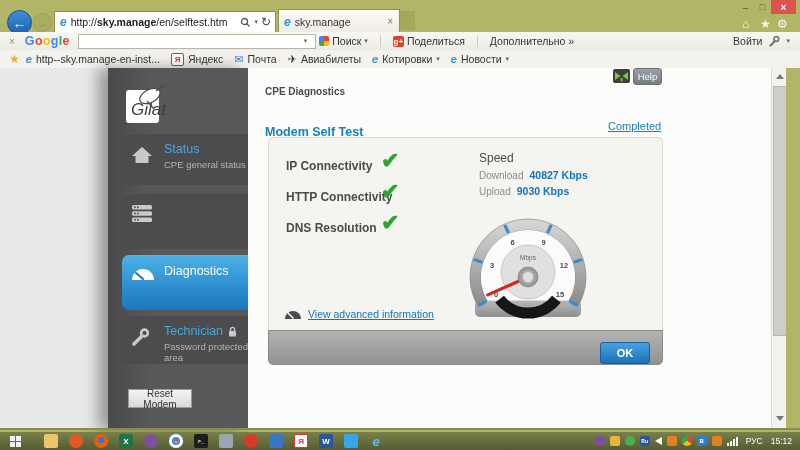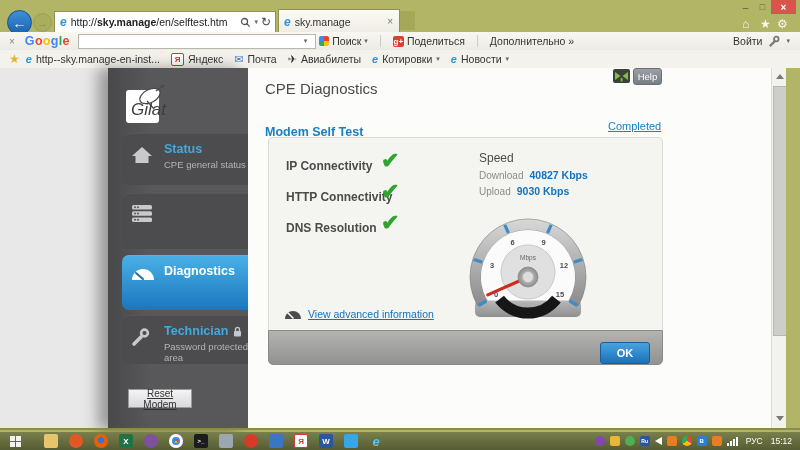--- a/index.html
+++ b/index.html
@@ -76,37 +76,37 @@
   
   .sidebar{position:absolute;left:108px;top:0;width:140px;height:362px;
     background:linear-gradient(90deg,#49494b,#58585b 30%);box-shadow:-10px 0 14px rgba(0,0,0,.35);}
   .logo-box{position:absolute;left:18px;top:22px;width:33px;height:33px;background:#fff;border-radius:3px;}
   .logo-text{position:absolute;left:5px;bottom:3px;font-weight:normal;font-style:italic;font-size:17px;color:#3e3e41;}
   .logo-dish{position:absolute;left:4px;top:-8px;overflow:visible;}
   .side-item{position:absolute;left:14px;width:126px;background:#4c4c4f;border-radius:7px 0 0 7px;
     box-shadow:0 1px 0 rgba(255,255,255,.06) inset;}
   .side-item .si-icon{position:absolute;left:9px;top:12px;}
   .si-text{margin-left:42px;padding-top:9px;}
-  .si-title{font-size:12.5px;font-weight:bold;color:#44a8e0;display:flex;align-items:center;gap:5px;}
+  .si-title{font-size:12.5px;font-weight:normal;color:#44a8e0;display:flex;align-items:center;gap:5px;}
   .si-desc{font-size:9.5px;color:#b4b4b4;line-height:1.2;margin-top:3px;padding-right:0;}
   .side-item.selected{background:linear-gradient(#4ab1e5,#1a77c0);}
   .side-item.selected .si-title{color:#fff;}
   .side-item.selected .si-desc{color:#e8f5fd;}
   .side-item.selected::after{content:"";position:absolute;right:-9px;top:50%;margin-top:-9px;
     border-left:9px solid #2487cb;border-top:9px solid transparent;border-bottom:9px solid transparent;}
   .reset-btn{position:absolute;left:20px;top:321px;width:64px;height:19px;background:linear-gradient(#f4f4f4,#d9d9d9);
-    border:1px solid #9a9a9a;font-size:10px;color:#333;display:flex;align-items:center;justify-content:center;text-decoration:underline;}
+    border:1px solid #9a9a9a;font-size:10px;color:#333;display:flex;align-items:center;justify-content:center;}
 
   
   .content{position:absolute;left:248px;top:0;width:523px;height:362px;background:#fcfcfb;}
   .sat-ico{position:absolute;left:365px;top:1px;width:17px;height:14px;background:#3d4038;border-radius:2px;}
   .help-btn{position:absolute;left:385px;top:0;width:27px;height:15px;border-radius:3px;
     background:linear-gradient(#9aa0a6,#767d84);border:1px solid #6a7076;color:#fff;font-size:9.5px;
     display:flex;align-items:center;justify-content:center;}
-  .page-title{position:absolute;left:17px;top:12px;font-size:15px;font-weight:normal;color:#4b4b4d;}
+  .page-title{position:absolute;left:17px;top:18px;font-size:10px;font-weight:bold;color:#4b4b4d;}
   .section-title{position:absolute;left:17px;top:57px;font-size:12.5px;font-weight:bold;color:#1781c2;}
   .status-lbl{position:absolute;left:360px;top:52px;font-size:11px;color:#1781c2;text-decoration:underline;}
   .panel{position:absolute;left:20px;top:69px;width:393px;height:193px;background:#f4f4f1;
     border:1px solid #dbdbd5;border-bottom:none;border-radius:5px 5px 0 0;}
   .test-label{position:absolute;left:17px;font-size:12px;font-weight:bold;color:#4b4b4d;}
   .test-check{position:absolute;left:112px;font-size:22px;color:#2fa42e;font-weight:bold;line-height:1;}
   .speed-title{position:absolute;left:210px;top:13px;font-size:12px;font-weight:normal;color:#4b4b4d;}
   .speed-row{position:absolute;left:210px;font-size:10px;color:#8b8b8b;display:flex;gap:6px;align-items:baseline;}
   .speed-val{font-size:10.5px;font-weight:bold;color:#1274bf;}
   .gauge{position:absolute;left:194px;top:76px;}

